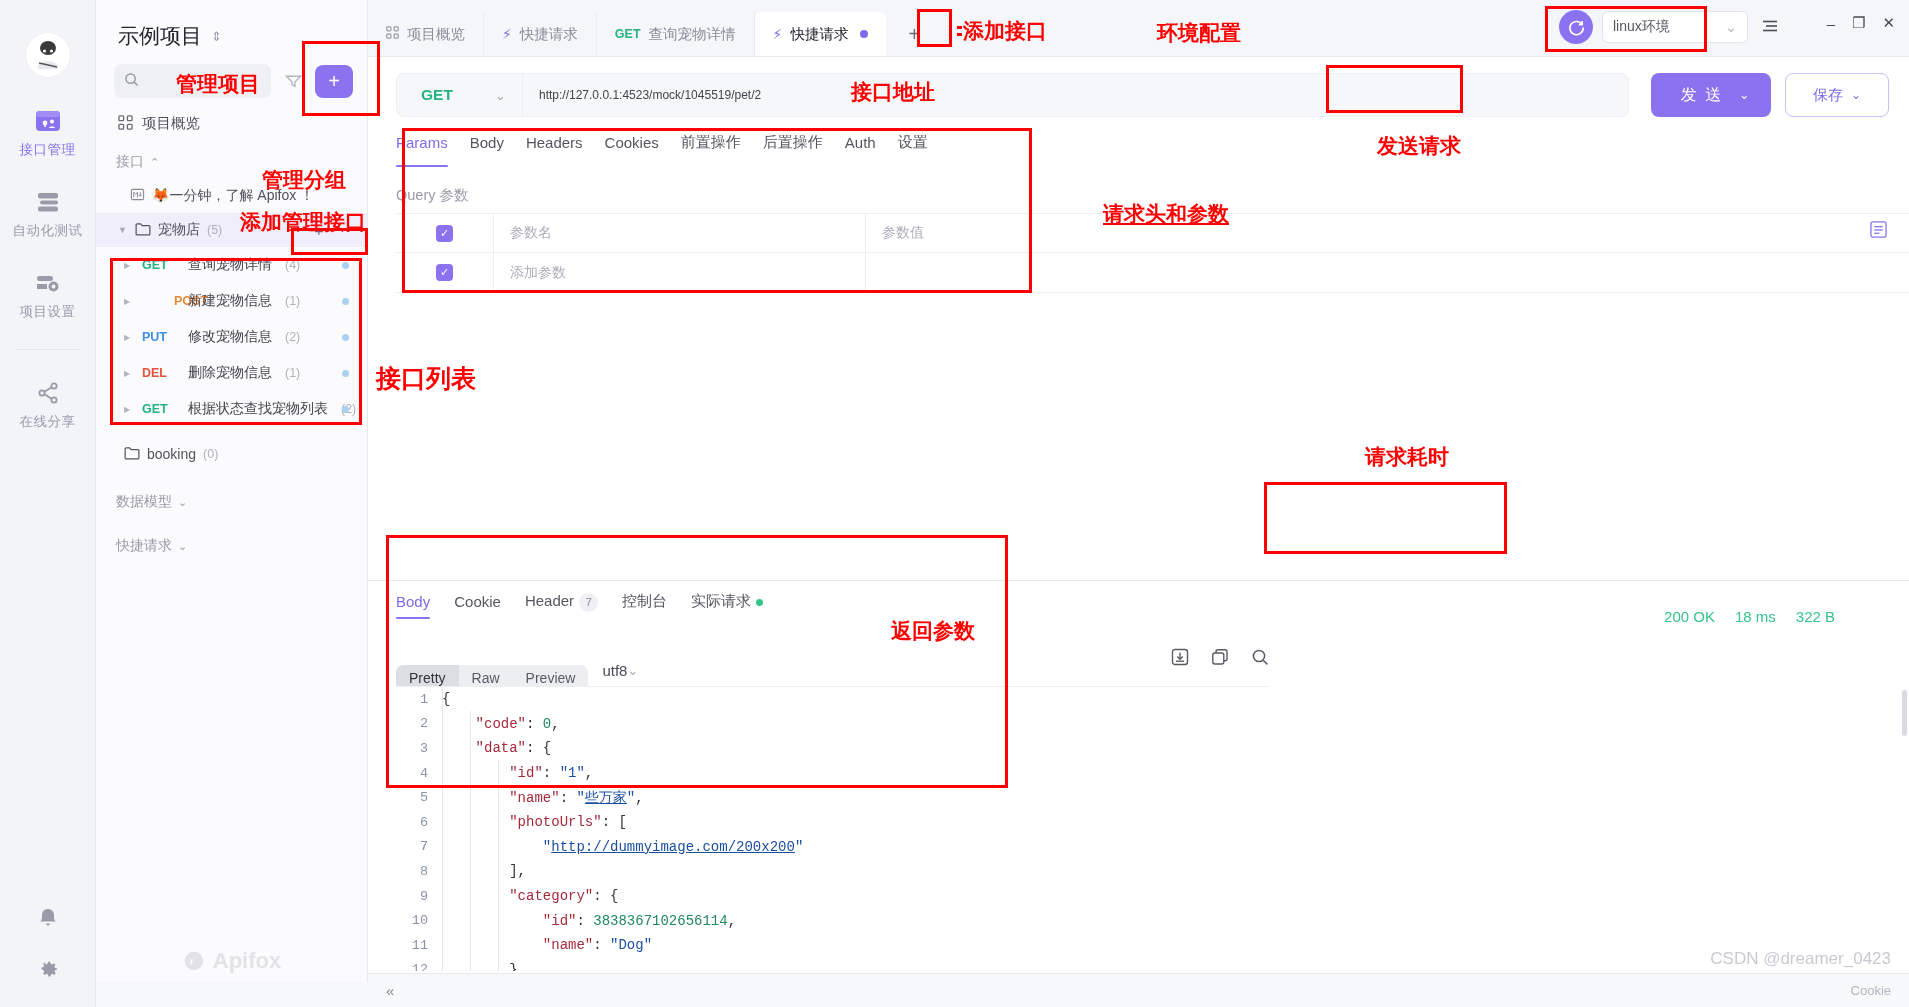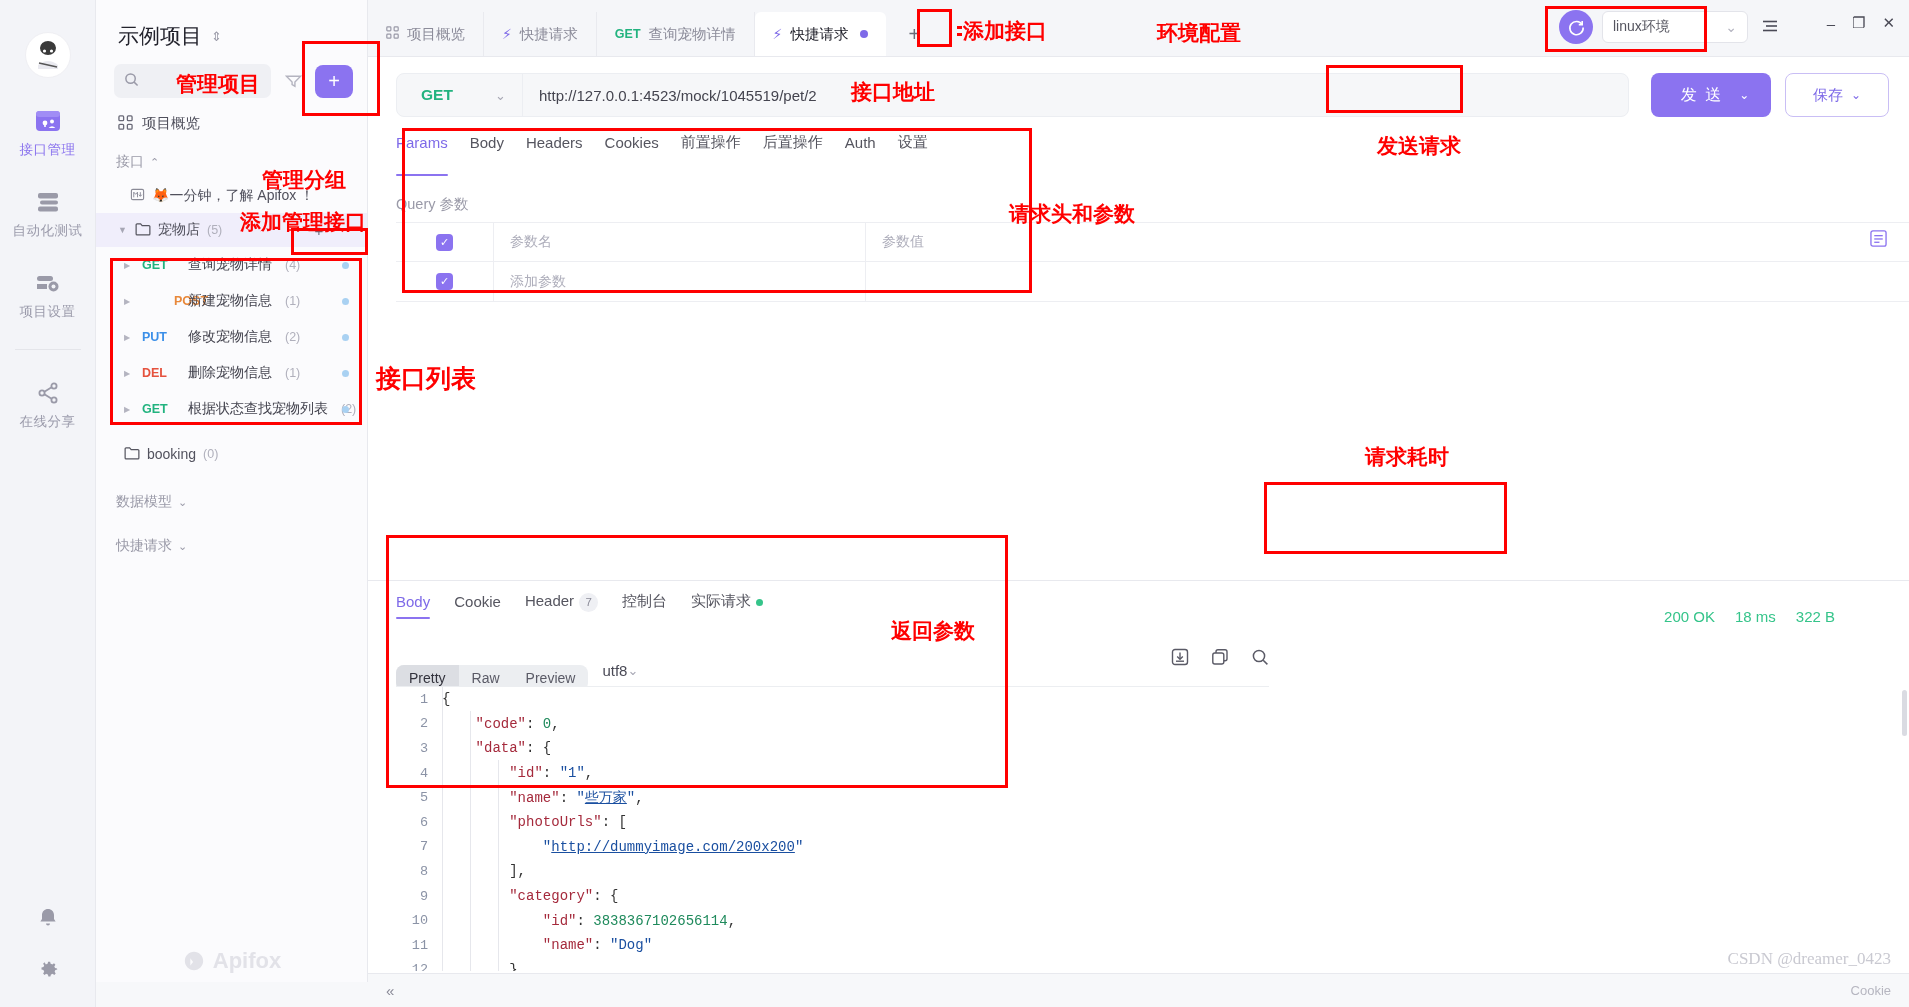--- a/index.html
+++ b/index.html
@@ -143,37 +143,37 @@
     background: #f6f7f9; border: 1px solid #eceef2; border-radius: 8px; overflow: hidden;
   }
   .method-sel {
     width: 126px; height: 100%; display: flex; align-items: center; justify-content: space-between;
     padding: 0 16px 0 24px; font-size: 15.5px; font-weight: 700; color: #22b37f; cursor: pointer;
     border-right: 1px solid #eceef2;
   }
   .method-sel .cv { color: #a7a7b4; font-weight: 400; font-size: 13px; }
   .url-input {
     flex: 1; border: none; outline: none; background: transparent; height: 100%;
-    font-size: 15px; color: #44444f; padding: 0 16px; font-family: inherit;
+    font-size: 12px; color: #44444f; padding: 0 16px; font-family: inherit;
   }
   .send-btn {
     height: 44px; min-width: 120px; background: #8b73f0; color: #fff; border-radius: 8px;
     display: flex; align-items: center; justify-content: center; gap: 16px; margin-left: 22px;
     font-size: 16px; cursor: pointer; padding: 0 14px 0 22px; letter-spacing: 2px;
   }
   .send-btn .cv { font-size: 12px; letter-spacing: 0; }
   .save-btn {
     height: 44px; min-width: 104px; border: 1px solid #c9bef5; color: #7e6ae8; border-radius: 8px;
     display: flex; align-items: center; justify-content: center; gap: 8px; margin-left: 14px;
     font-size: 15px; cursor: pointer; background: #fff;
   }
 
   
   .req-tabs { display: flex; align-items: center; gap: 22px; padding: 6px 0 0 28px; }
-  .req-tab { font-size: 15px; color: #55555f; padding-bottom: 25px; cursor: pointer; position: relative; }
+  .req-tab { font-size: 15px; color: #55555f; padding-bottom: 16px; cursor: pointer; position: relative; }
   .req-tab.active { color: #7e6ae8; }
   .req-tab.active::after {
     content: ""; position: absolute; left: 0; right: 0; bottom: 0; height: 2.5px; background: #8b73f0; border-radius: 2px;
   }
   .qp-label { padding: 18px 0 8px 28px; font-size: 14.5px; color: #9a9aa8; }
   .ptable { margin: 0 0 0 28px; border: 1px solid #edeef2; border-top: 1px solid #edeef2; }
   .prow { display: flex; align-items: center; height: 39px; border-bottom: 1px solid #edeef2; }
   .prow:last-child { border-bottom: none; }
   .pcell-chk { width: 98px; display: flex; align-items: center; justify-content: center; border-right: 1px solid #edeef2; height:100%;}
   .chk { width: 17px; height: 17px; border-radius: 4px; background: #8b73f0; color: #fff;
@@ -219,21 +219,21 @@
   .u { color: #1a4fa0; text-decoration: underline; }
   .vline { position:absolute; width:1px; background:#e6e7ec; }
 
   
   .bottombar {
     position: absolute; left: 0; right: 0; bottom: 0; height: 34px; background: #f7f8fa;
     border-top: 1px solid #e8e9ee; display: flex; align-items: center; padding: 0 18px;
     font-size: 13px; color: #8a8a97; gap: 20px;
   }
   .csdn {
-    position: absolute; right: 18px; bottom: 38px; color: #c9c9d1; font-size: 17px; font-family: Liberation Serif, serif;
+    position: absolute; right: 18px; bottom: 38px; color: #c9c9d1; font-size: 17px;
   }
 
   
   .ann { position: absolute; color: #ff0000; font-size: 21px; font-weight: 700; white-space: nowrap;
      font-family: "Liberation Sans", sans-serif; }
   .rbox { position: absolute; border: 3px solid #ff0000; pointer-events: none; }
   .rline { position: absolute; background: #ff0000; }
 </style>
 </head>
 <body>
@@ -694,19 +694,19 @@
   <div class="rbox" style="left:386px; top:535px; width:622px; height:253px;"></div>
 
   <div class="ann" style="left:176px; top:70px;">管理项目</div>
   <div class="ann" style="left:262px; top:166px;">管理分组</div>
   <div class="ann" style="left:240px; top:208px;">添加管理接口</div>
   <div class="ann" style="left:376px; top:362px; font-size:25px;">接口列表</div>
   <div class="ann" style="left:963px; top:17px;">添加接口</div>
   <div class="ann" style="left:1157px; top:19px;">环境配置</div>
   <div class="ann" style="left:851px; top:78px;">接口地址</div>
   <div class="ann" style="left:1377px; top:132px;">发送请求</div>
-  <div class="ann" style="left:1009px; top:200px;">请求头和参数</div>
+  <div class="ann" style="left:1103px; top:200px;text-decoration:underline;">请求头和参数</div>
   <div class="ann" style="left:1365px; top:443px;">请求耗时</div>
   <div class="ann" style="left:891px; top:617px;">返回参数</div>
 
   <div class="rline" style="left:957px; top:26px; width:5px; height:3px;"></div>
   <div class="rline" style="left:957px; top:33px; width:5px; height:3px;"></div>
 </div>
 
 </body></html>

